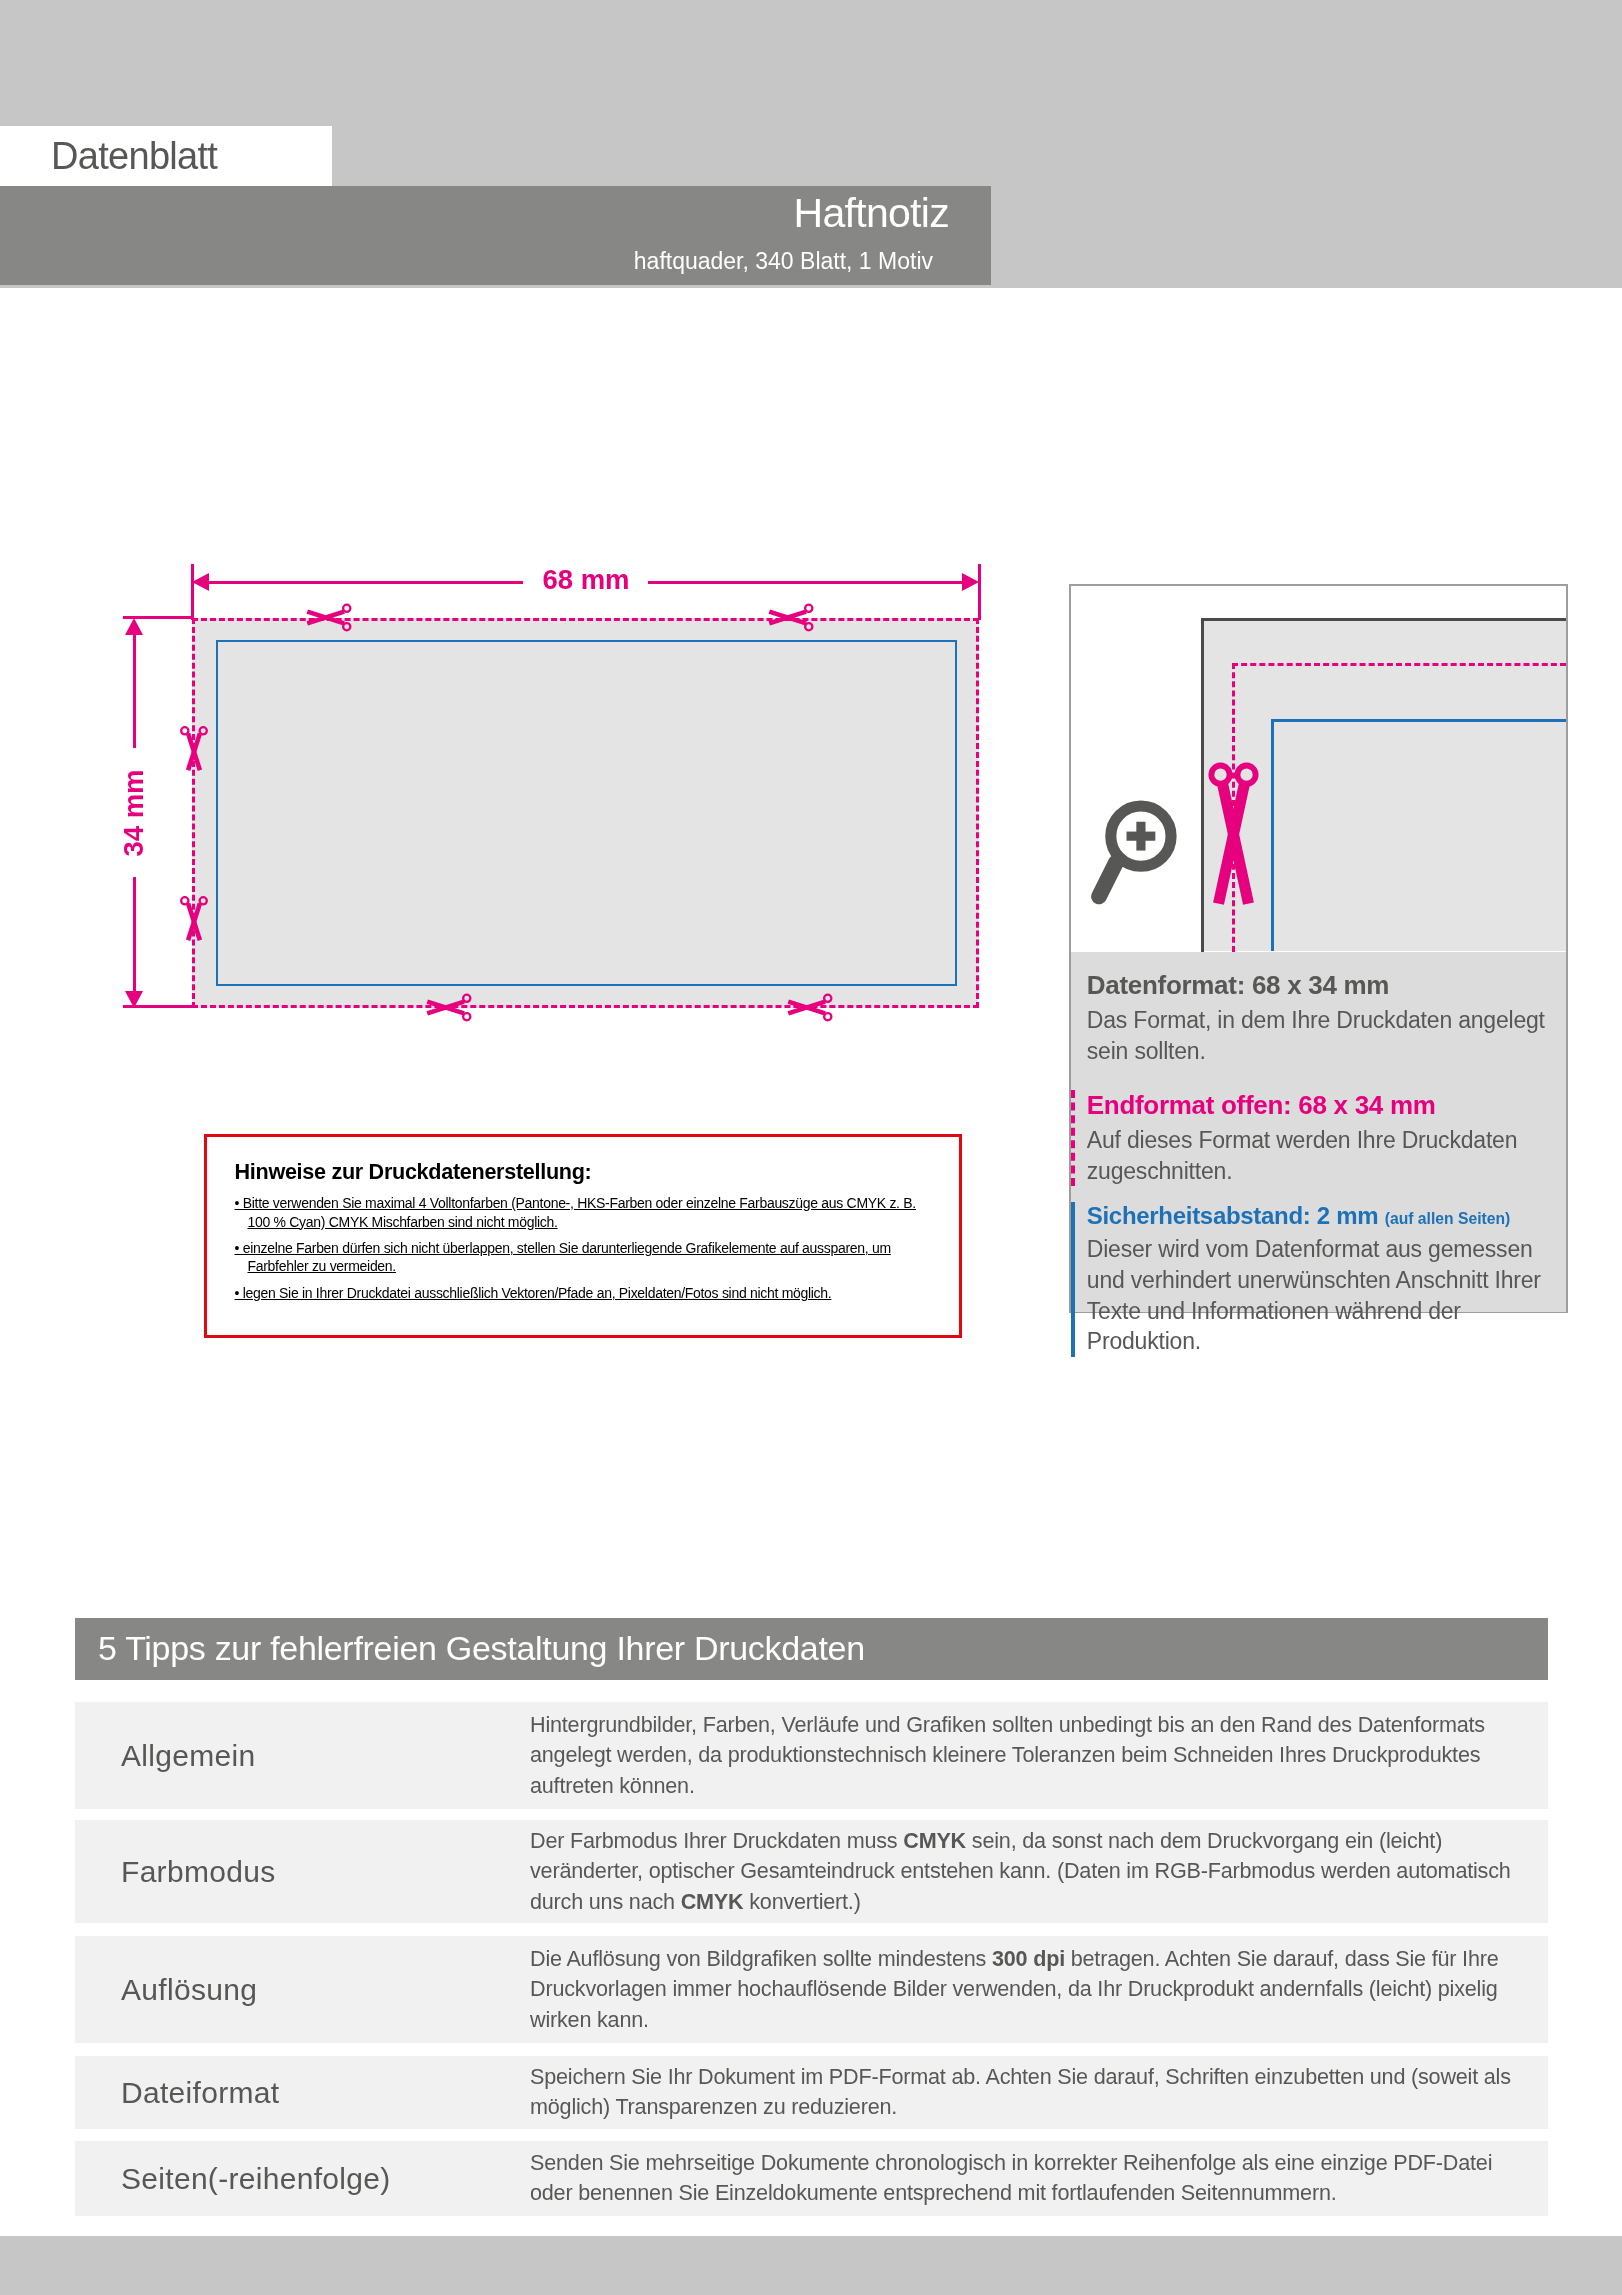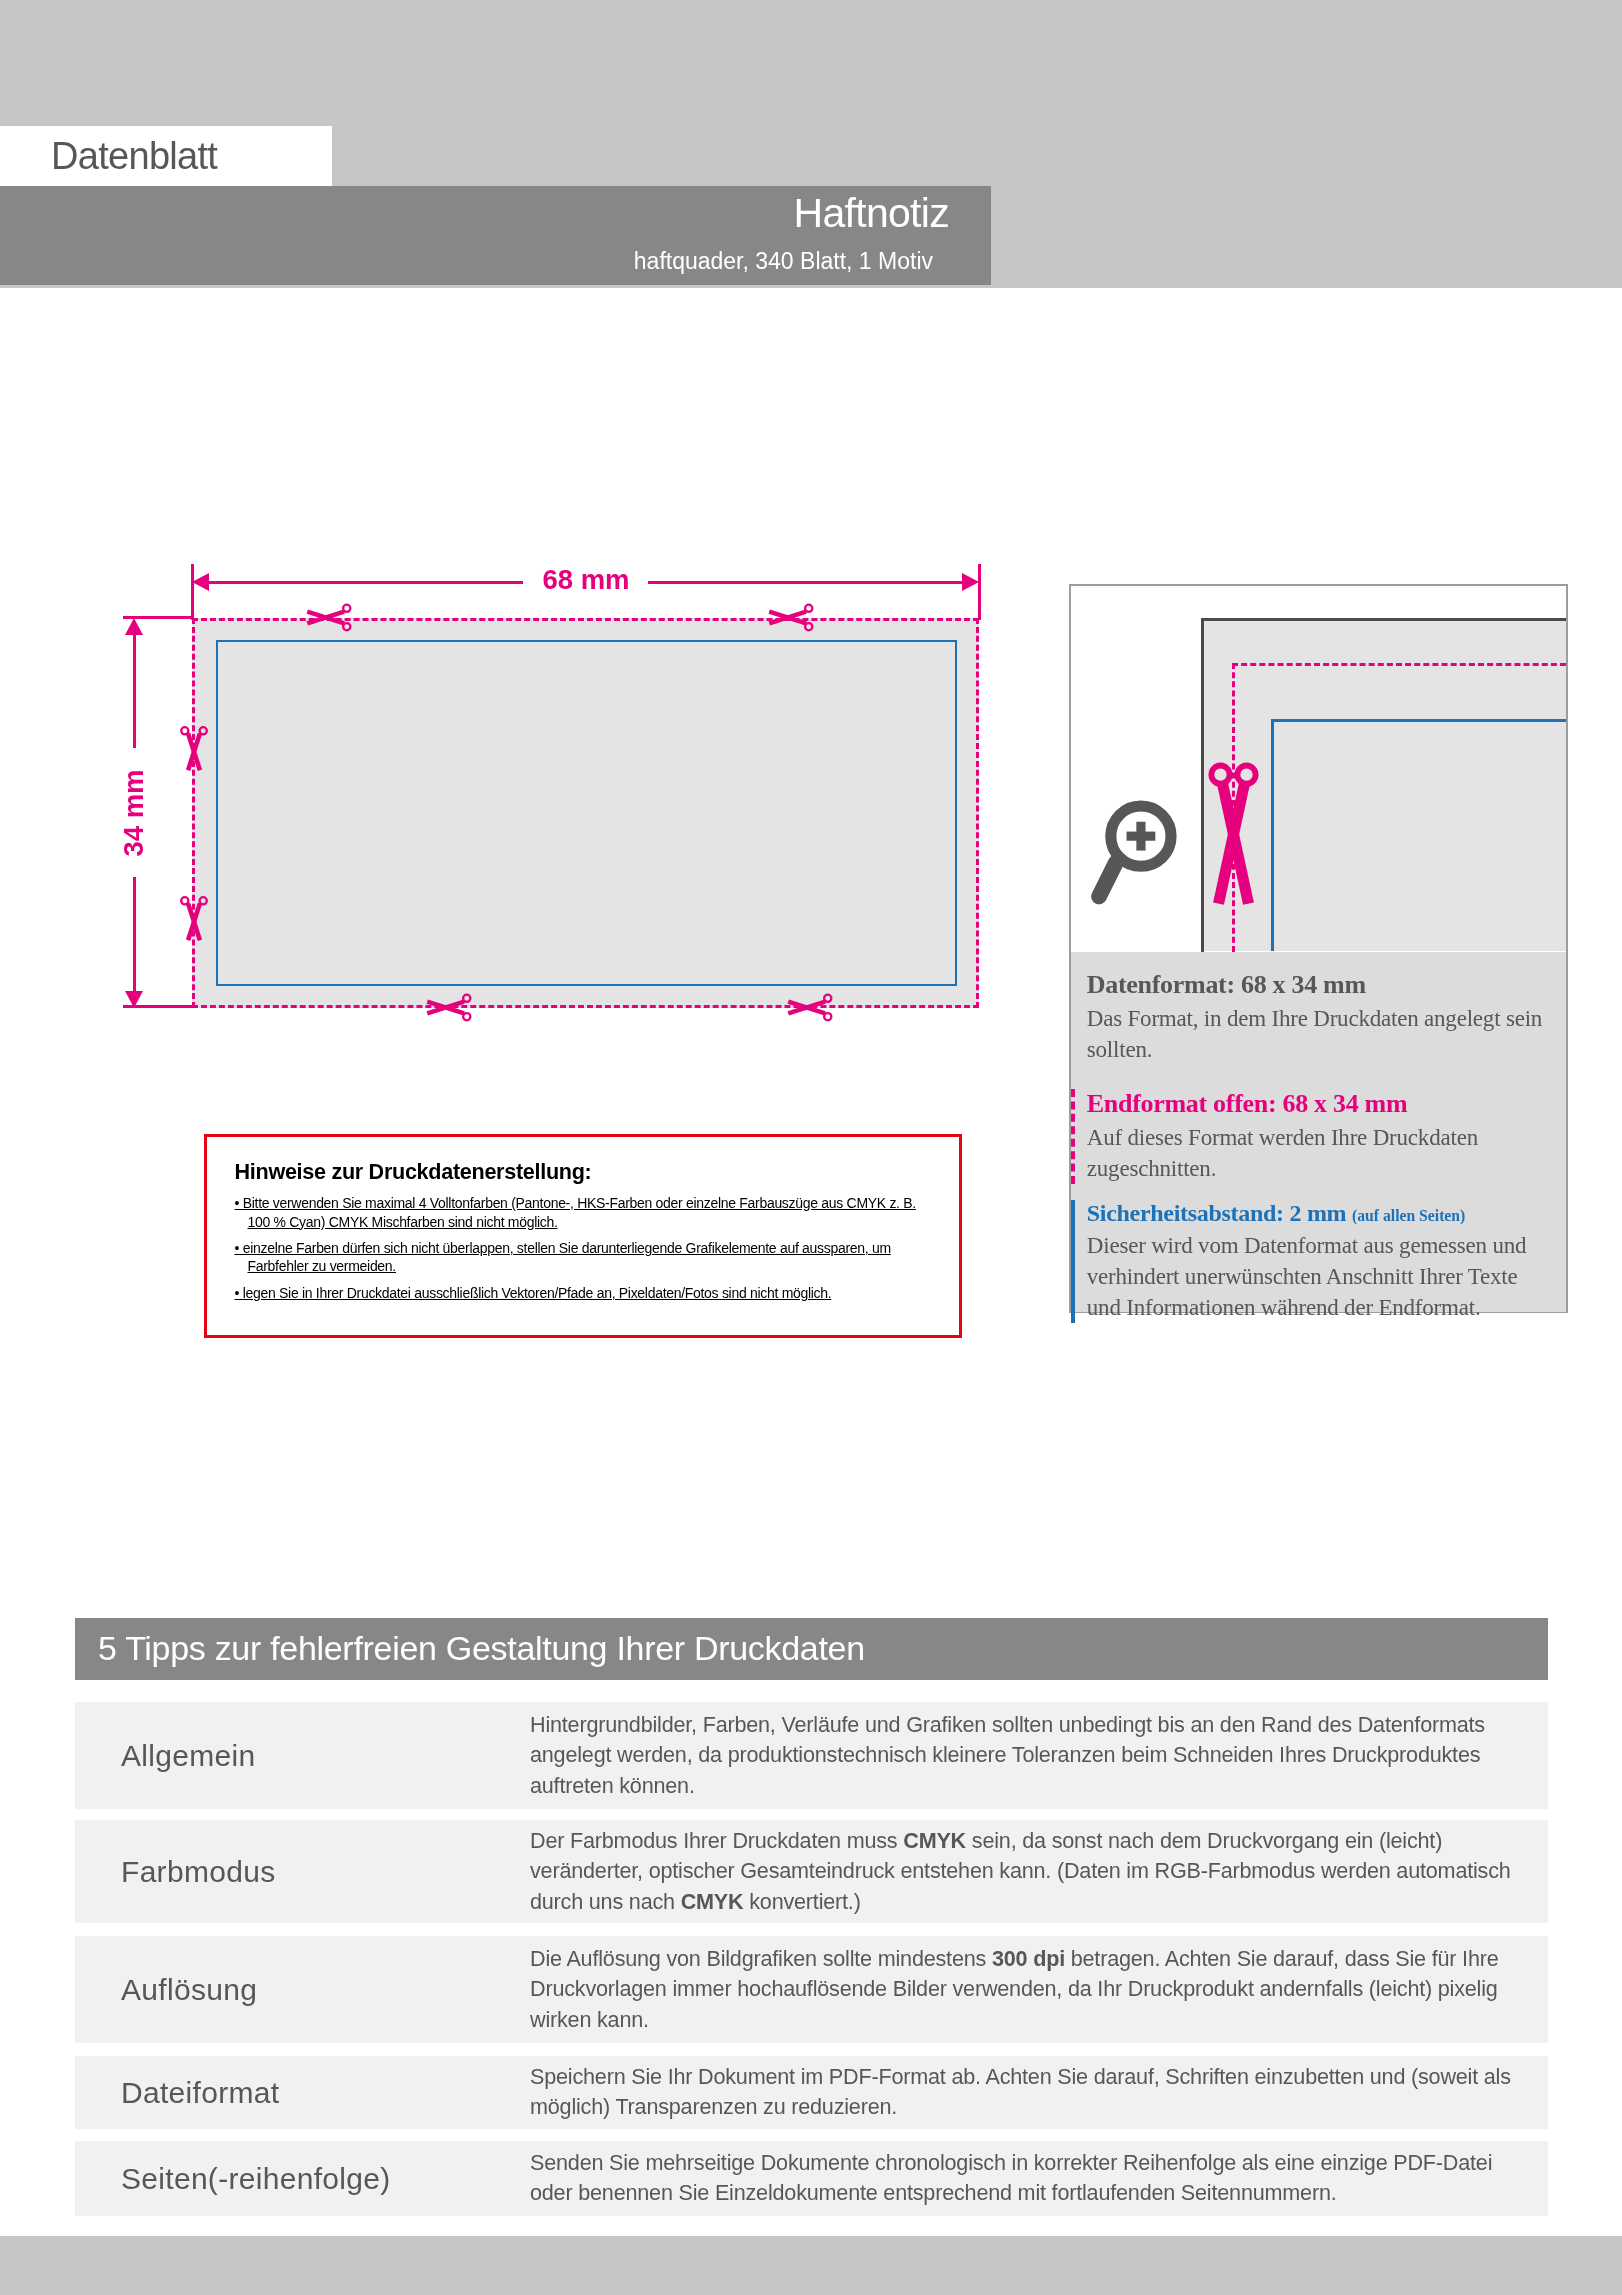--- a/index.html
+++ b/index.html
@@ -39,21 +39,21 @@
   .info-panel{position:absolute;left:1069px;top:584px;width:499px;height:729px;background:#fff;border:2px solid var(--panel-border);border-bottom-width:3.3px;}
   .panel-image{position:absolute;left:0;top:0;width:495px;height:366px;background:#fff;overflow:hidden;}
   .pi-notefill{position:absolute;left:133px;top:35px;width:362px;height:330px;background:var(--note-gray);}
   .pi-darkv{position:absolute;left:130px;top:32px;width:3.3px;height:334px;background:#4a4a49;}
   .pi-darkh{position:absolute;left:130px;top:32px;width:365px;height:3.3px;background:#4a4a49;}
   .pi-dashv{position:absolute;left:161px;top:77px;height:289px;width:0;border-left:3.3px dashed var(--magenta);}
   .pi-dashh{position:absolute;left:161px;top:77px;width:334px;height:0;border-top:3.3px dashed var(--magenta);}
   .pi-bluev{position:absolute;left:200px;top:133px;width:2.6px;height:232px;background:var(--blue);}
   .pi-blueh{position:absolute;left:200px;top:133px;width:296px;height:2.6px;background:var(--blue);}
   .panel-text{position:absolute;left:0;top:366px;width:495px;height:360px;background:var(--panel-gray);padding-top:18.3px;}
-  .pt-block{margin-bottom:15.7px;border-left:4.6px solid transparent;padding-left:11.8px;font-family:Liberation Serif, serif;}
+  .pt-block{margin-bottom:15.7px;border-left:4.6px solid transparent;padding-left:11.8px;}
   .pt-block.accent-dashed{border-left:4.6px dashed var(--magenta);margin-top:23px;}
   .pt-block.accent-blue{border-left:4.6px solid var(--blue);}
   .pt-heading{font-size:26px;font-weight:bold;color:var(--dark);letter-spacing:-0.3px;margin-bottom:3.9px;}
   .pt-heading.magenta{color:var(--magenta);}
   .pt-heading.blue{color:var(--blue);font-size:24px;}
   .pt-suffix{font-size:15.7px;font-weight:bold;color:var(--blue);letter-spacing:0;}
   .pt-body{font-size:23px;line-height:1.34;color:var(--dark);letter-spacing:-0.2px;max-width:458px;}
 
   
   .tips-header{position:absolute;left:75px;top:1618px;width:1473px;height:62px;background:var(--band-gray);}
@@ -187,21 +187,21 @@
       <div class="pt-block">
         <div class="pt-heading">Datenformat: 68 x 34 mm</div>
         <div class="pt-body">Das Format, in dem Ihre Druckdaten angelegt sein sollten.</div>
       </div>
       <div class="pt-block accent-dashed">
         <div class="pt-heading magenta">Endformat offen: 68 x 34 mm</div>
         <div class="pt-body">Auf dieses Format werden Ihre Druckdaten zugeschnitten.</div>
       </div>
       <div class="pt-block accent-blue">
         <div class="pt-heading blue"><span>Sicherheitsabstand: 2 mm</span> <span class="pt-suffix">(auf allen Seiten)</span></div>
-        <div class="pt-body">Dieser wird vom Datenformat aus gemessen und verhindert unerwünschten Anschnitt Ihrer Texte und Informationen während der Endformat.</div>
+        <div class="pt-body">Dieser wird vom Datenformat aus gemessen und verhindert unerwünschten Anschnitt Ihrer Texte und Informationen während der Produktion.</div>
       </div>
     </div>
   </div>
 
   <div class="tips-header">
     <span>5 Tipps zur fehlerfreien Gestaltung Ihrer Druckdaten</span>
   </div>
 
   <div class="tip-row" style="top:1702px;height:107px;">
     <div class="tip-label">Allgemein</div>

